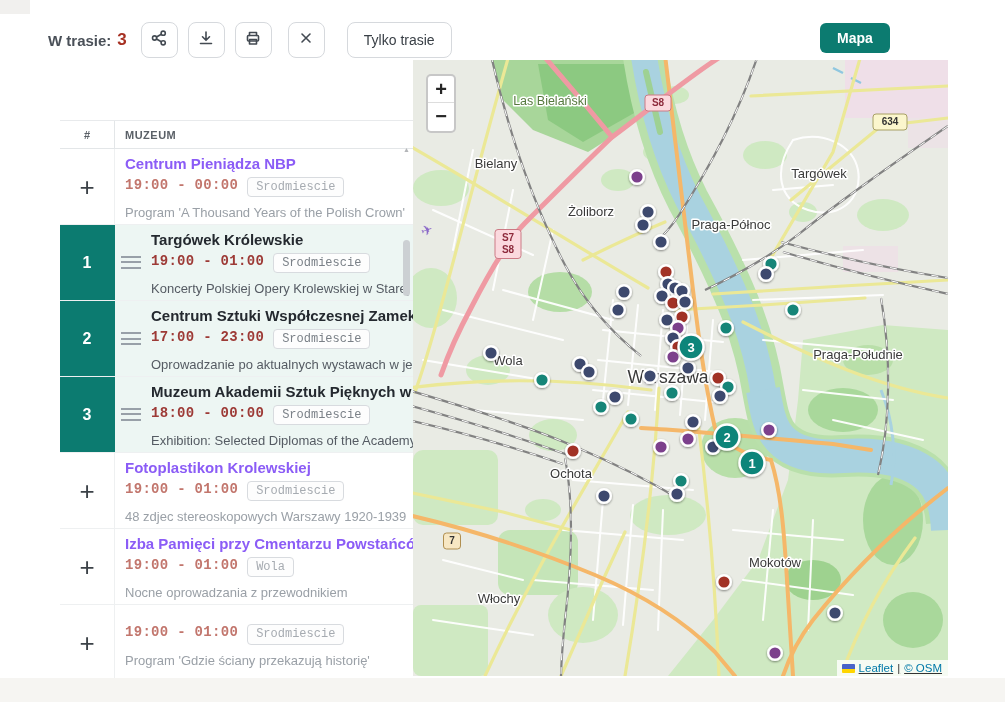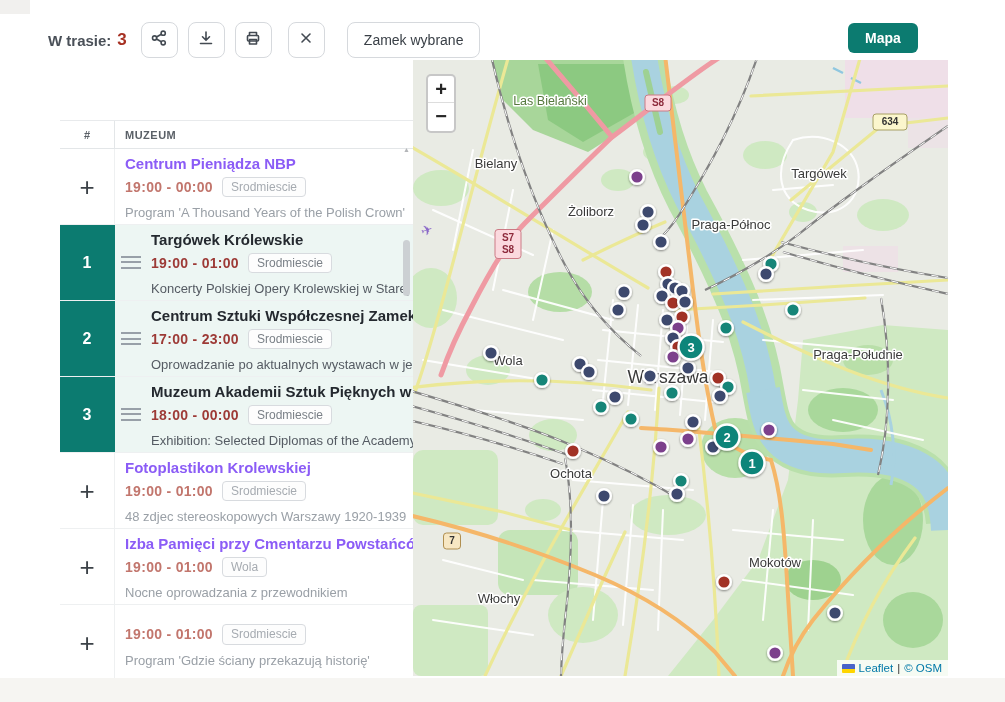--- a/index.html
+++ b/index.html
@@ -14,21 +14,21 @@
   .toolbar-left { position:absolute; left:18px; top:22px; display:flex; align-items:center; }
   .route-label { font-size:15px; color:#4a5058;font-weight:bold; }
   .route-count { font-size:17px; font-weight:bold; color:#a63022; margin-left:6px; }
   .icon-btn { width:37px; height:36px; background:#fff; border:1px solid #d6d9dd; border-radius:8px;
               display:flex; align-items:center; justify-content:center; cursor:pointer; }
   .icon-btn svg { stroke:#434a52; fill:none; stroke-width:1.6; stroke-linecap:round; stroke-linejoin:round; }
   .btn-share { margin-left:14px; } .btn-download { margin-left:10px; } .btn-print { margin-left:10px; }
   .btn-clear { margin-left:16px; }
   .text-btn { margin-left:22px; height:36px; padding:0 16px; background:#fff; border:1px solid #d6d9dd;
               border-radius:8px; font-size:14px; color:#3a4047; display:flex; align-items:center; cursor:pointer; }
-  .segmented { position:absolute; left:818px; top:23px; display:inline-flex; background:#ededeb;
+  .segmented { position:absolute; left:790px; top:23px; display:inline-flex; background:#ededeb;
                border-radius:6px; overflow:hidden; height:30px; }
   .seg { padding:0 17px; display:flex; align-items:center; font-size:14px; color:#3f4651; font-weight:600; cursor:pointer; }
   .seg.active { background:#0c7b70; color:#fff; font-weight:700; }
 
   
   .list { position:absolute; left:30px; top:60px; width:381px; height:618px; background:#fff;
           border-top:1px solid #e8eaec; overflow:hidden; }
   .list-header { display:flex; height:28px; border-bottom:1px solid #e3e6e8; align-items:center; }
   .hash-col { width:55px; flex:none; text-align:center; font-size:11px; font-weight:bold; color:#5b6168;
               border-right:1px solid #e3e6e8; height:100%; display:flex; align-items:center; justify-content:center; }
@@ -39,21 +39,21 @@
              justify-content:center; }
   .row .plus { font-size:26px; font-weight:300; color:#3c4248; line-height:1; }
   .row.sel .numcell { background:#0c7b70; border-right:1px solid #0c7b70; color:#fff; font-weight:bold; font-size:16px; }
   .rowbody { display:flex; align-items:center; min-width:0; flex:1; }
   .grip { width:20px; height:13px; margin:0 10px 0 6px; flex:none;
           background:repeating-linear-gradient(to bottom,#98a0a8 0 2px,transparent 2px 5.5px); }
   .textcol { min-width:0; padding-top:2px; }
   .row:not(.sel) .textcol { margin-left:10px; }
   .mtitle { font-size:15px; font-weight:bold; color:#24292f; white-space:nowrap; overflow:hidden; max-width:288px; }
   .row:not(.sel) .mtitle { color:#8b5cf6; }
-  .mmeta { display:flex; align-items:center; margin-top:5px; }
+  .mmeta { display:flex; margin-top:5px;font-family:Liberation Mono, monospace; }
   .mtime { font-size:14px; font-weight:bold; color:#9d3a36; letter-spacing:.3px; }
   .row:not(.sel) .mtime { color:#c2766d; }
   .mbadge { margin-left:9px; font-size:12px; color:#7a8087; border:1px solid #d8dbdf; background:#fdfdfd;
             border-radius:4px; padding:2px 8px; line-height:1.2; }
   .row:not(.sel) .mbadge { color:#a6abb1; }
   .mdesc { margin-top:8px; font-size:13px; color:#555b63; white-space:nowrap; overflow:hidden; max-width:295px; }
   .row:not(.sel) .mdesc { color:#9aa0a7; }
 
   
   .vscroll { position:absolute; right:0; top:60px; width:9px; height:618px; }
@@ -64,21 +64,21 @@
 
   
   .map { position:absolute; left:413px; top:60px; width:535px; height:616px; background:#e9ebe4; overflow:hidden; cursor:grab; }
   .map svg { display:block; }
   .zoomctl { position:absolute; left:13px; top:14px; width:30px; height:59px; background:#fff;
              border:2px solid rgba(0,0,0,.22); border-radius:5px; z-index:5; }
   .zbtn { width:26px; height:27px; display:flex; align-items:center; justify-content:center;
           font-size:20px; font-weight:bold; color:#262626; cursor:pointer; }
   .zbtn.zin { border-bottom:1px solid #ddd; }
   .attrib { position:absolute; right:0; bottom:0; background:rgba(255,255,255,.8); padding:2px 6px 2px 5px;
-            font-size:11.5px; color:#333; z-index:5; display:flex; align-items:center; }
+            font-size:11.5px; color:#333; z-index:5; display:flex; align-items:center;text-decoration:underline; }
   .flag { display:inline-block; width:13px; height:9px; margin-right:4px; border-radius:1px; overflow:hidden;
           background:linear-gradient(to bottom,#4a63c8 0 50%,#ffd500 50% 100%); }
   .attrib a { color:#0078a8; text-decoration:none; }
   .attrib .sep { margin:0 4px; color:#333; }
 
   .maplabel { font-size:13px; fill:#3a3a3a; paint-order:stroke; stroke:#ffffff; stroke-width:3px;
               stroke-linejoin:round; font-family:"Liberation Sans",sans-serif; }
   .maplabel.big { font-size:17.5px; }
   .maplabel.green { fill:#56793e; font-size:12.5px; }
   .badge-trunk rect { fill:#fbd9de; stroke:#cc7a85; }
@@ -126,21 +126,21 @@
           </svg>
         </span>
       </div>
       <div class="icon-btn btn-clear">
         <span>
           <svg width="16" height="16" viewBox="0 0 16 16">
               <path d="M4 4l8 8 M12 4l-8 8"></path>
             </svg>
         </span>
       </div>
-      <button class="text-btn">Zamek wybrane</button>
+      <button class="text-btn">Tylko trasie</button>
     </div>
 
     <div class="segmented">
       <div class="seg active">Mapa</div>
     </div>
   </div>
 
   <div class="list-wrap">
     <div class="list">
       <div class="list-header">

